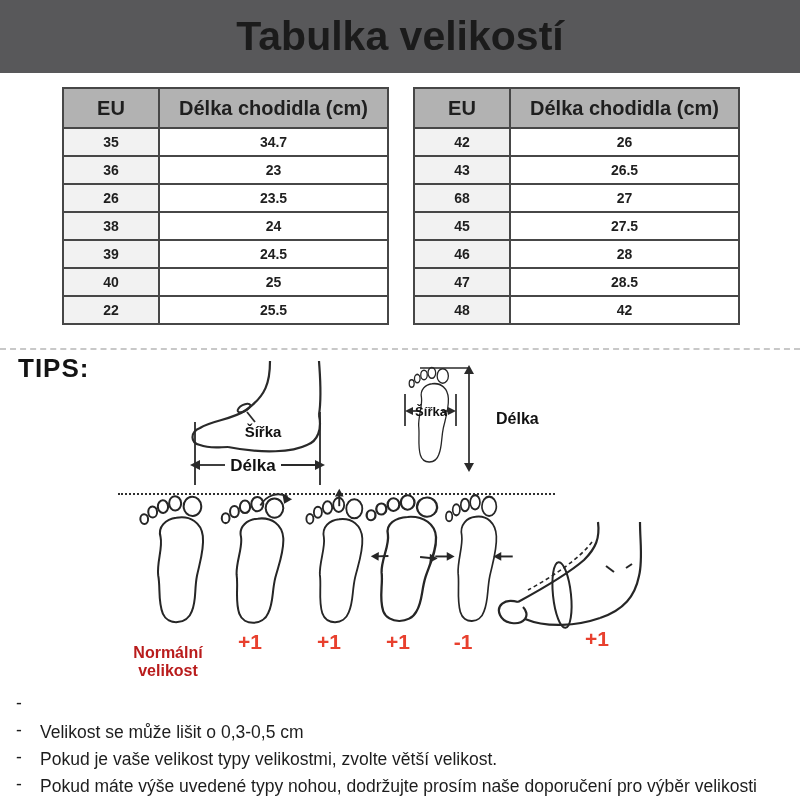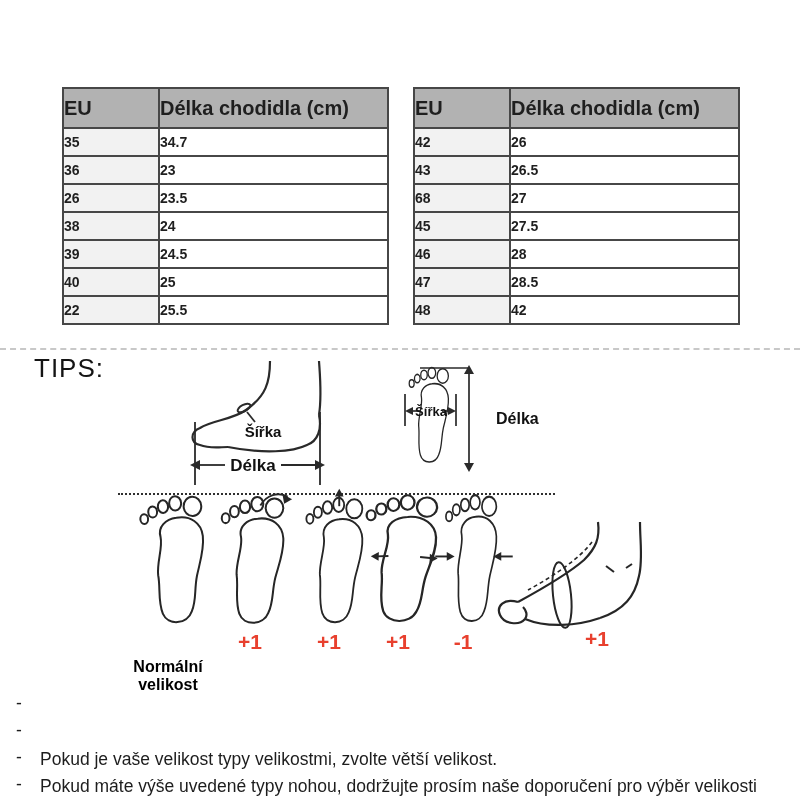--- a/index.html
+++ b/index.html
@@ -6,47 +6,47 @@
   .page{position:relative;width:800px;height:800px;background:#ffffff;overflow:hidden;
         font-family:"Liberation Sans",sans-serif;}
   
   .banner{position:absolute;left:0;top:0;width:800px;height:73px;background:#58585a;
           display:flex;align-items:center;justify-content:center;}
   .banner .title{font-size:41px;font-weight:bold;color:#1b1b1b;letter-spacing:0;}
   
   table.size-table{position:absolute;top:87px;width:327px;border-collapse:collapse;table-layout:fixed;}
   table.size-table.left{left:62px;}
   table.size-table.right{left:413px;}
-  .size-table th,.size-table td{border:2px solid #474747;text-align:left;vertical-align:middle;
+  .size-table th,.size-table td{border:2px solid #474747;text-align:center;vertical-align:middle;
           color:#1f1f1f;padding:0;}
   .size-table th{height:38px;background:#b2b2b2;font-size:20px;font-weight:bold;}
   .size-table td{height:26px;background:#ffffff;font-size:14px;font-weight:bold;}
   .size-table .size-col{width:94px;}
   .size-table td.size-col{background:#f2f2f2;}
   
   .divider{position:absolute;left:0;top:348px;width:800px;height:0;border-top:2px dashed #c8c8c8;}
   
-  .tips-title{position:absolute;left:34px;top:353px;font-size:26px;font-weight:normal;color:#141414;letter-spacing:1px;}
+  .tips-title{position:absolute;left:18px;top:353px;font-size:26px;font-weight:bold;color:#141414;letter-spacing:1px;}
   .diagram{position:absolute;overflow:visible;}
   #diag-side{left:185px;top:358px;}
   #diag-top{left:393px;top:360px;}
   .diagram path,.diagram line,.diagram ellipse{fill:none;stroke:#2a2a2a;}
   .diagram text{font-family:"Liberation Sans",sans-serif;font-weight:bold;fill:#111;}
   .dotline{position:absolute;left:118px;top:493px;width:437px;height:0;border-top:2px dotted #2f2f2f;}
   
   .foot{position:absolute;overflow:visible;}
   .foot path,.foot ellipse,.foot line{fill:none;stroke:#262626;}
   #foot1{left:133px;top:494px;width:88px;height:141px;transform:rotate(-3deg);}
   #foot2{left:212px;top:484px;width:88px;height:152px;}
   #foot3{left:294px;top:487px;width:87px;height:148px;}
   #foot4{left:360px;top:493px;width:88px;height:141px;transform:rotate(2deg);}
   #foot5{left:430px;top:493px;width:88px;height:141px;}
   #foot6{left:492px;top:518px;width:162px;height:112px;}
   .ft-label{position:absolute;text-align:center;font-weight:bold;}
-  .ft-label.normal{left:106px;top:658px;width:124px;font-size:16px;color:#000000;}
+  .ft-label.normal{left:106px;top:644px;width:124px;font-size:16px;color:#b91c1c;}
   .ft-label.red{width:60px;font-size:21px;color:#e8402e;top:630px;}
   #ftl1{left:220px;} #ftl2{left:299px;} #ftl3{left:368px;} #ftl4{left:433px;} #ftl5{left:567px;top:627px;}
   
   .notes{position:absolute;left:16px;top:692px;width:778px;}
   .note{display:flex;gap:14px;font-size:17.5px;color:#1d1d1d;line-height:27px;}
   .note .dash{width:10px;flex:none;transform:translateY(-2px);}
   .hidden-defs{position:absolute;width:0;height:0;overflow:hidden;}
 </style>
 </head>
 <body>
@@ -59,20 +59,23 @@
       <ellipse cx="51.5" cy="10.5" rx="6.8" ry="8.2"></ellipse>
       <ellipse cx="37.5" cy="13.5" rx="5.8" ry="7.2"></ellipse>
       <ellipse cx="25.5" cy="19" rx="5" ry="6.3"></ellipse>
       <ellipse cx="15.5" cy="26.5" rx="4.4" ry="5.6"></ellipse>
     </g>
   </symbol>
 </svg>
 
 <div class="page">
 
+  <header class="banner">
+    <div class="title">Tabulka velikostí</div>
+  </header>
 
   <table class="size-table left">
     <thead>
       <tr>
         <th class="size-col">EU</th>
         <th>Délka chodidla (cm)</th>
       </tr>
     </thead>
     <tbody>
       <tr>
@@ -250,20 +253,21 @@
   <div id="ftl3" class="ft-label red">+1</div>
   <div id="ftl4" class="ft-label red">-1</div>
   <div id="ftl5" class="ft-label red">+1</div>
 
   <div class="notes">
     <div class="note">
       <span class="dash">-</span>
     </div>
     <div class="note">
       <span class="dash">-</span>
+      <span>Velikost se může lišit o 0,3-0,5 cm</span>
     </div>
     <div class="note">
       <span class="dash">-</span>
       <span>Pokud je vaše velikost typy velikostmi, zvolte větší velikost.</span>
     </div>
     <div class="note">
       <span class="dash">-</span>
       <span>Pokud máte výše uvedené typy nohou, dodržujte prosím naše doporučení pro výběr velikosti</span>
     </div>
   </div>

